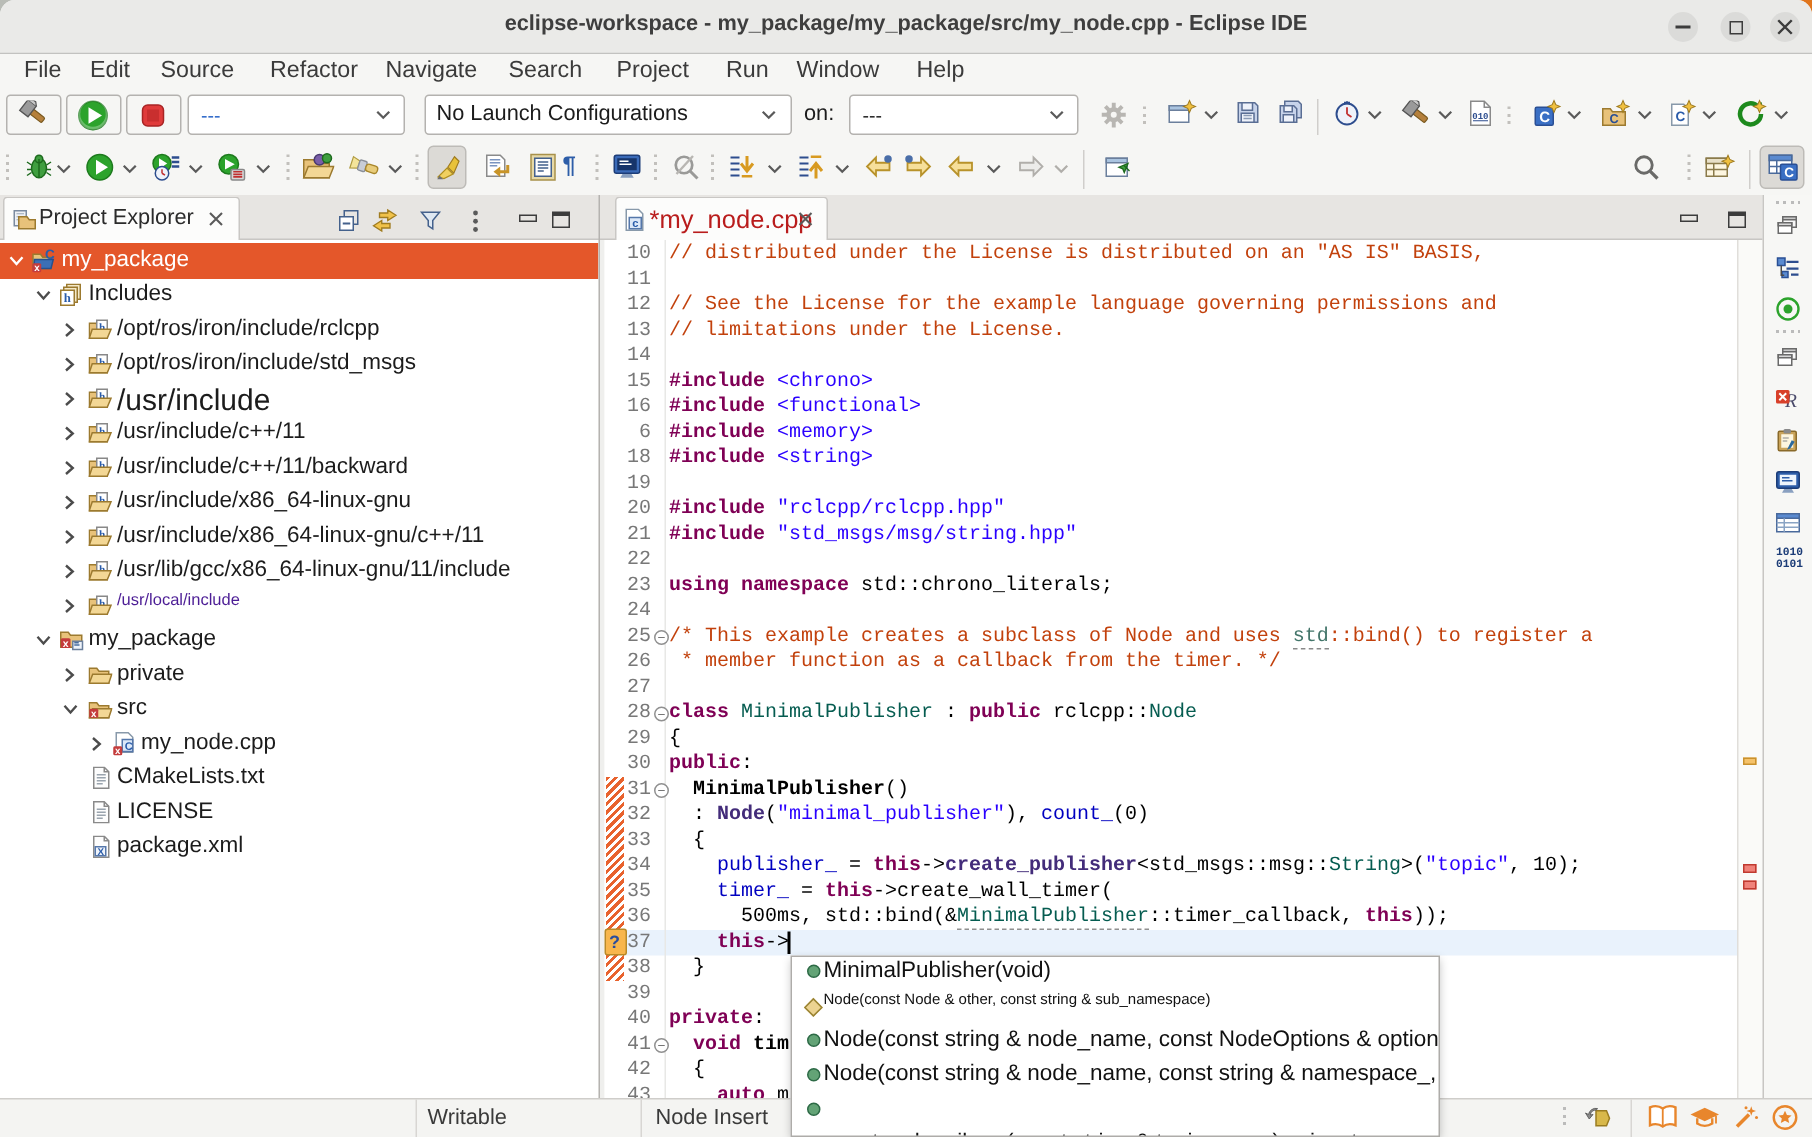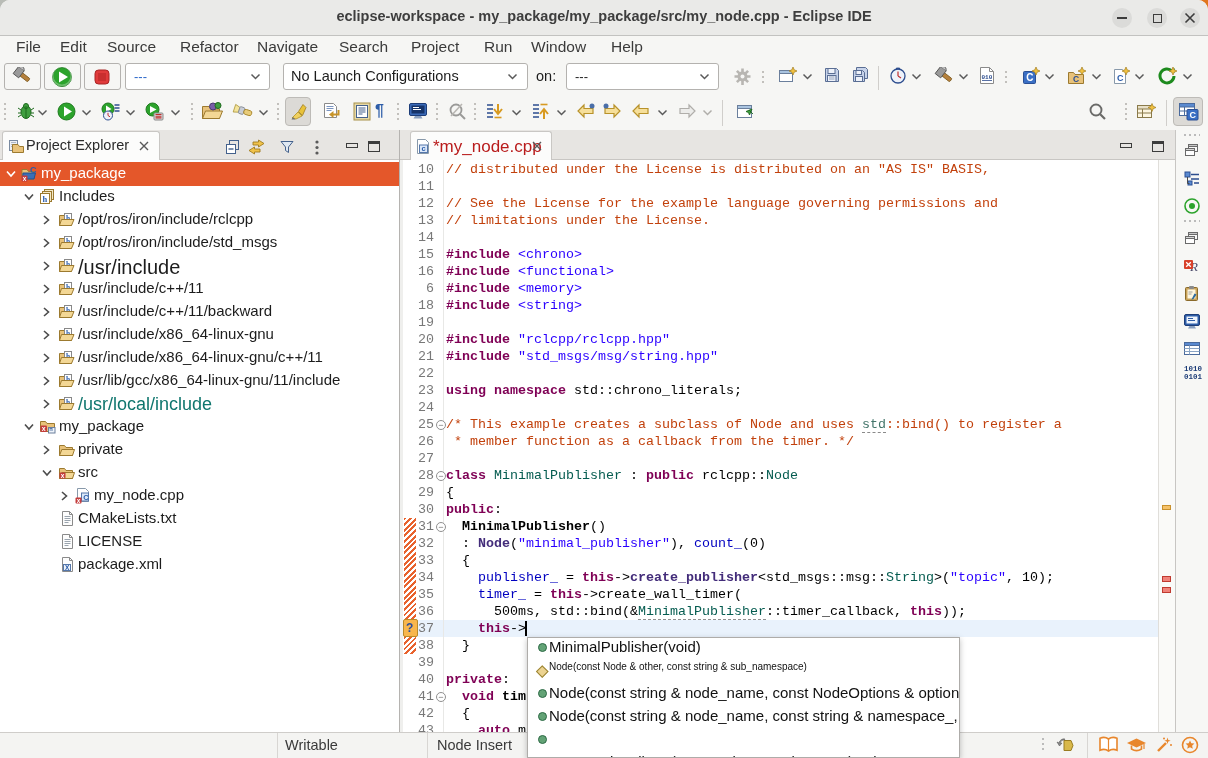--- a/index.html
+++ b/index.html
@@ -474,21 +474,21 @@
 <div style="position:absolute;left:78px;top:211px;font-size:15px;color:#1c1c1c;white-space:nowrap">/usr/lib/gcc/x86_64-linux-gnu/11/include</div>
 <svg style="position:absolute;left:41px;top:238px" width="10" height="12">
         <path d="M3 2 L7.5 6 L3 10" fill="none" stroke="#4c4c4c" stroke-width="1.6"></path>
       </svg>
 <div style="position:absolute;left:59px;top:236px;width:17px;height:17px"><svg width="16" height="15" viewBox="0 0 16 15">
           <path d="M0.5 3.5 L5 3.5 L6.5 5.5 L12.5 5.5 L12.5 13.5 L0.5 13.5 Z" fill="#e8c27a" stroke="#9c7a2f"></path>
           <rect x="5.5" y="1.5" width="7" height="9" fill="#fff" stroke="#888"></rect>
           <text x="7" y="8.8" font-size="7.5" font-weight="bold" fill="#2a5caa" font-family="Liberation Serif">h</text>
           <path d="M0.5 13.5 L2.5 7.5 L15 7.5 L12.5 13.5 Z" fill="#f3d795" stroke="#9c7a2f"></path>
         </svg></div>
-<div style="position:absolute;left:78px;top:234px;font-size:18px;color:#0f766e;white-space:nowrap">/usr/local/include</div>
+<div style="position:absolute;left:78px;top:234px;font-size:11px;color:#4c1d95;white-space:nowrap">/usr/local/include</div>
 <svg style="position:absolute;left:23px;top:262px" width="12" height="10">
         <path d="M2 2.5 L6 7 L10 2.5" fill="none" stroke="#4c4c4c" stroke-width="1.6"></path>
       </svg>
 <div style="position:absolute;left:40px;top:259px;width:17px;height:17px"><svg width="16" height="15" viewBox="0 0 16 15">
           <path d="M0.5 2.5 L5.5 2.5 L7 4.5 L14.5 4.5 L14.5 12.5 L0.5 12.5 Z" fill="#e8c27a" stroke="#9c7a2f"></path>
           <rect x="0.5" y="6.5" width="6.5" height="6.5" rx="1" fill="#c43c3c"></rect>
           <text x="1.8" y="12" font-size="7" font-weight="bold" fill="#fff" font-family="Liberation Sans">x</text>
           <rect x="8.5" y="8.5" width="6.5" height="5.5" fill="#eef3fa" stroke="#6b7f9c"></rect>
           <path d="M9.5 9.5 h3 M9.5 11 h3.5" stroke="#4a6e9e" stroke-width="0.9" fill="none"></path>
         </svg></div>

